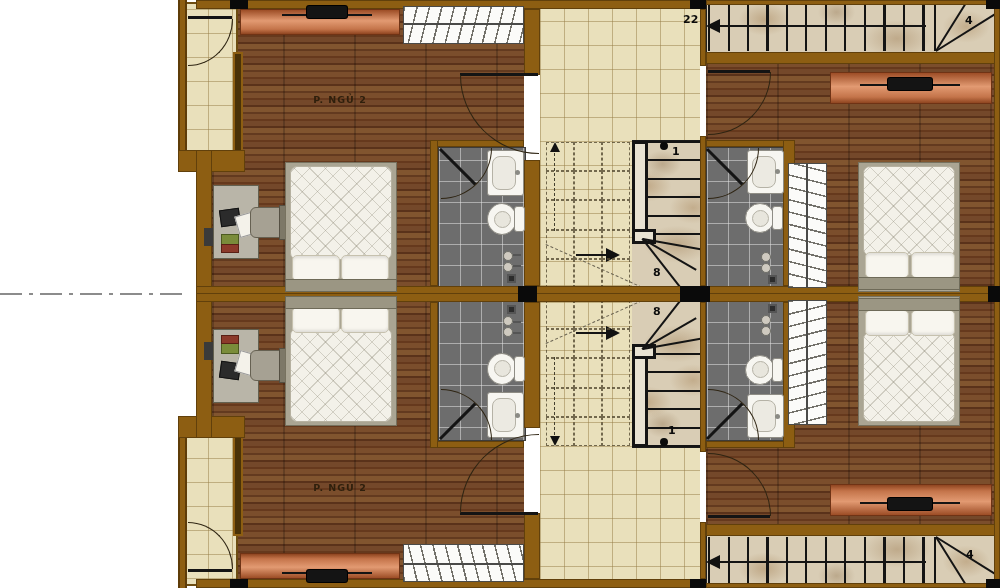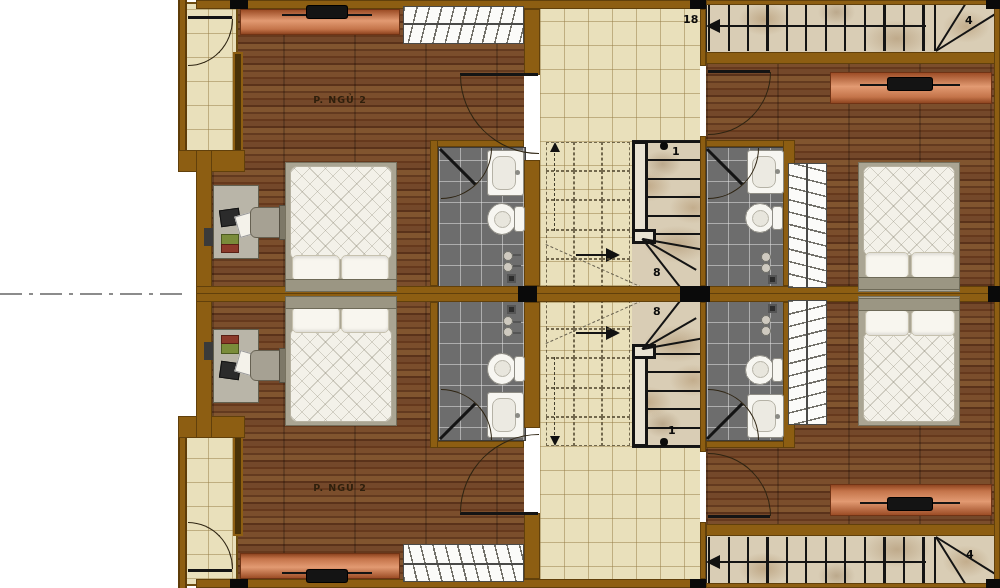--- a/index.html
+++ b/index.html
@@ -353,21 +353,21 @@
     <div class="abs" style="left:761px;top:252px;width:8px;height:8px;background:#cfcac0;border:1px solid #6f6f68;border-radius:50%;"></div>
     <div class="abs" style="left:761px;top:263px;width:8px;height:8px;background:#cfcac0;border:1px solid #6f6f68;border-radius:50%;"></div>
     <div class="abs" style="left:768px;top:275px;width:9px;height:9px;background:#2c2c2c;box-shadow:inset 0 0 0 2px #555;"></div>
     <div class="abs ln" style="left:708px;top:148px;width:50px;height:2.5px;transform-origin:0 0;transform:rotate(45deg);"></div>
     <div class="abs" style="left:708px;top:148px;width:50px;height:50px;border-style:solid;border-color:#2e2412;border-width:0 1.6px 1.6px 0;border-bottom-right-radius:100%;"></div>
 
   </div>
 
   <div class="lbl" style="left:305px;top:94px;width:70px;text-align:center;">P. NGỦ 2</div>
   <div class="lbl" style="left:305px;top:482px;width:70px;text-align:center;">P. NGỦ 2</div>
-  <div class="num" style="left:683px;top:13px;">18</div>
+  <div class="num" style="left:683px;top:13px;">22</div>
   <div class="num" style="left:965px;top:14px;">4</div>
   <div class="num" style="left:966px;top:548px;">4</div>
   <div class="num" style="left:672px;top:145px;">1</div>
   <div class="num" style="left:653px;top:266px;">8</div>
   <div class="num" style="left:653px;top:305px;">8</div>
   <div class="num" style="left:668px;top:424px;">1</div>
 
 </div>
 
 </body></html>

